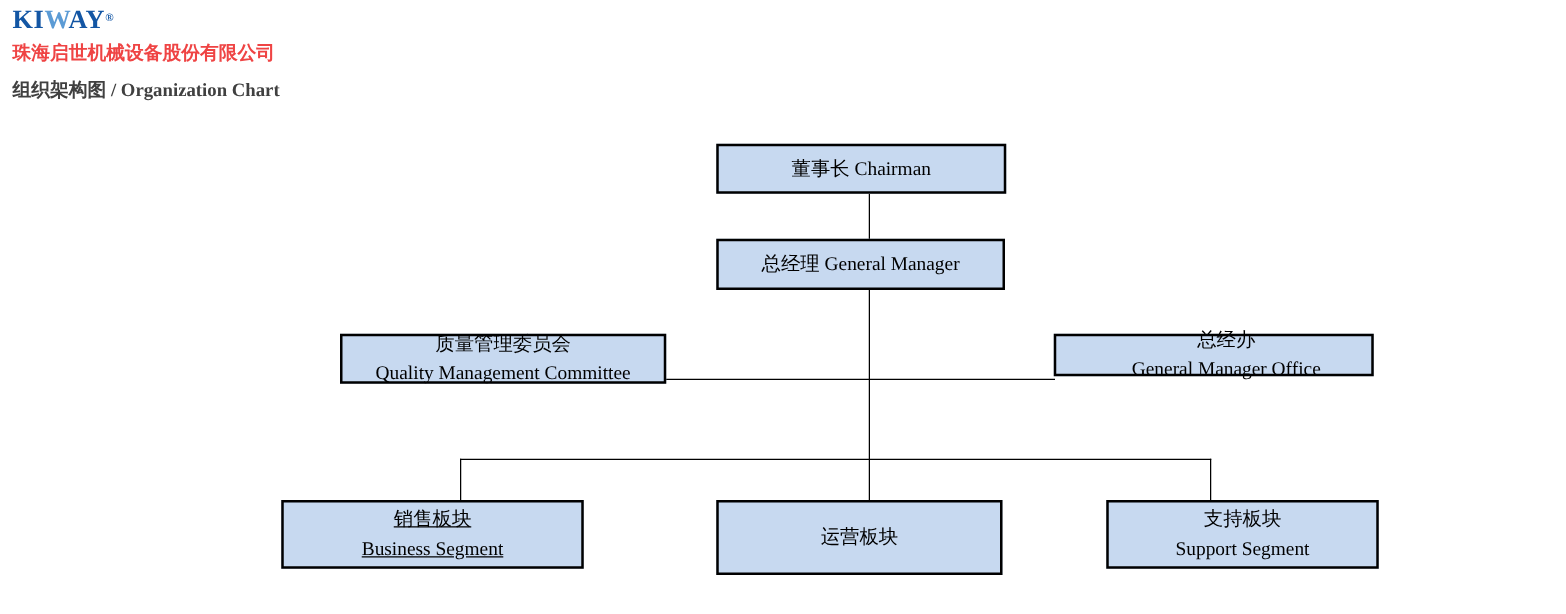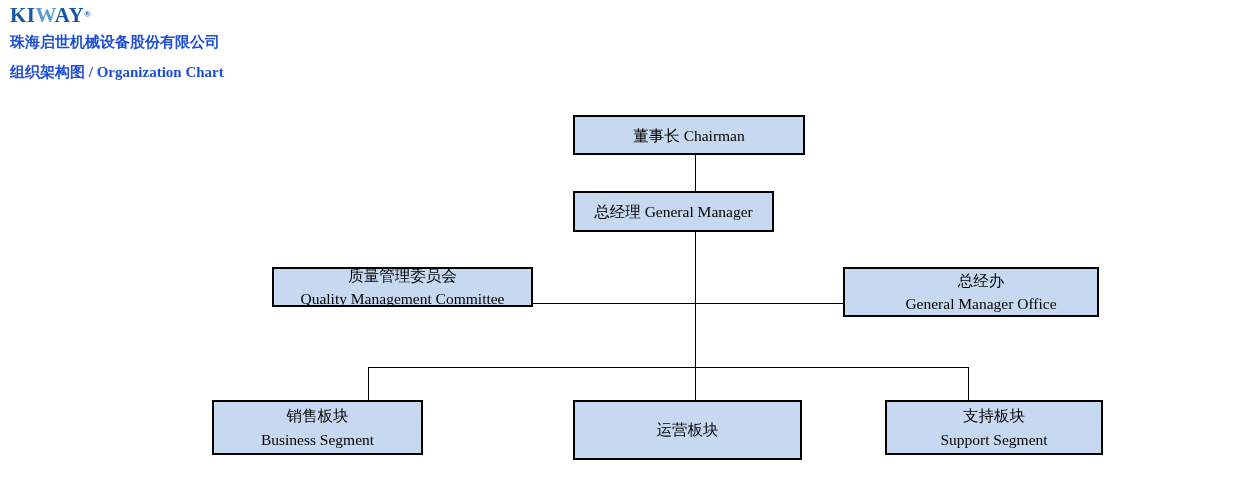--- a/index.html
+++ b/index.html
@@ -32,30 +32,30 @@
     position: relative;
     top: -1px;
     font-weight: 700;
   }
   .company-name {
     position: absolute;
     left: 10px;
     top: 33px;
     font-size: 15px;
     font-weight: 700;
-    color: #1d4ed8;
+    color: #ef4444;
     white-space: nowrap;
   }
   .chart-title {
     position: absolute;
     left: 10px;
     top: 63px;
     font-size: 15px;
     font-weight: 700;
-    color: #1d4ed8;
+    color: #404040;
     white-space: nowrap;
   }
 
   
   .connectors {
     position: absolute;
     left: 0; top: 0;
     width: 1253px;
     height: 491px;
   }
@@ -74,24 +74,24 @@
     font-size: 15.5px;
     text-align: center;
     display: flex;
     flex-direction: column;
     align-items: center;
     justify-content: center;
   }
   .node .line { line-height: 23px; white-space: nowrap; }
 
   .node-chairman  { left: 573px; top: 115px; width: 232px; height: 40px; }
-  .node-gm        { left: 573px; top: 191px; width: 201px; height: 41px; }
+  .node-gm        { left: 573px; top: 191px; width: 231px; height: 41px; }
   .node-qmc       { left: 272px; top: 267px; width: 261px; height: 40px; }
-  .node-gmo       { left: 843px; top: 267px; width: 256px; height: 50px; padding-left: 20px; }
-  .node-business  { left: 212px; top: 400px; width: 211px; height: 55px; }
+  .node-gmo       { left: 843px; top: 267px; width: 256px; height: 34px; padding-left: 20px; }
+  .node-business  { left: 225px; top: 400px; width: 242px; height: 55px; text-decoration: underline; }
   .node-operating { left: 573px; top: 400px; width: 229px; height: 60px; }
   .node-support   { left: 885px; top: 400px; width: 218px; height: 55px; }
   .node-business .line, .node-operating .line, .node-support .line { line-height: 24px; }
 </style>
 </head>
 <body>
 
 <div class="canvas">
 
   <div class="logo">

